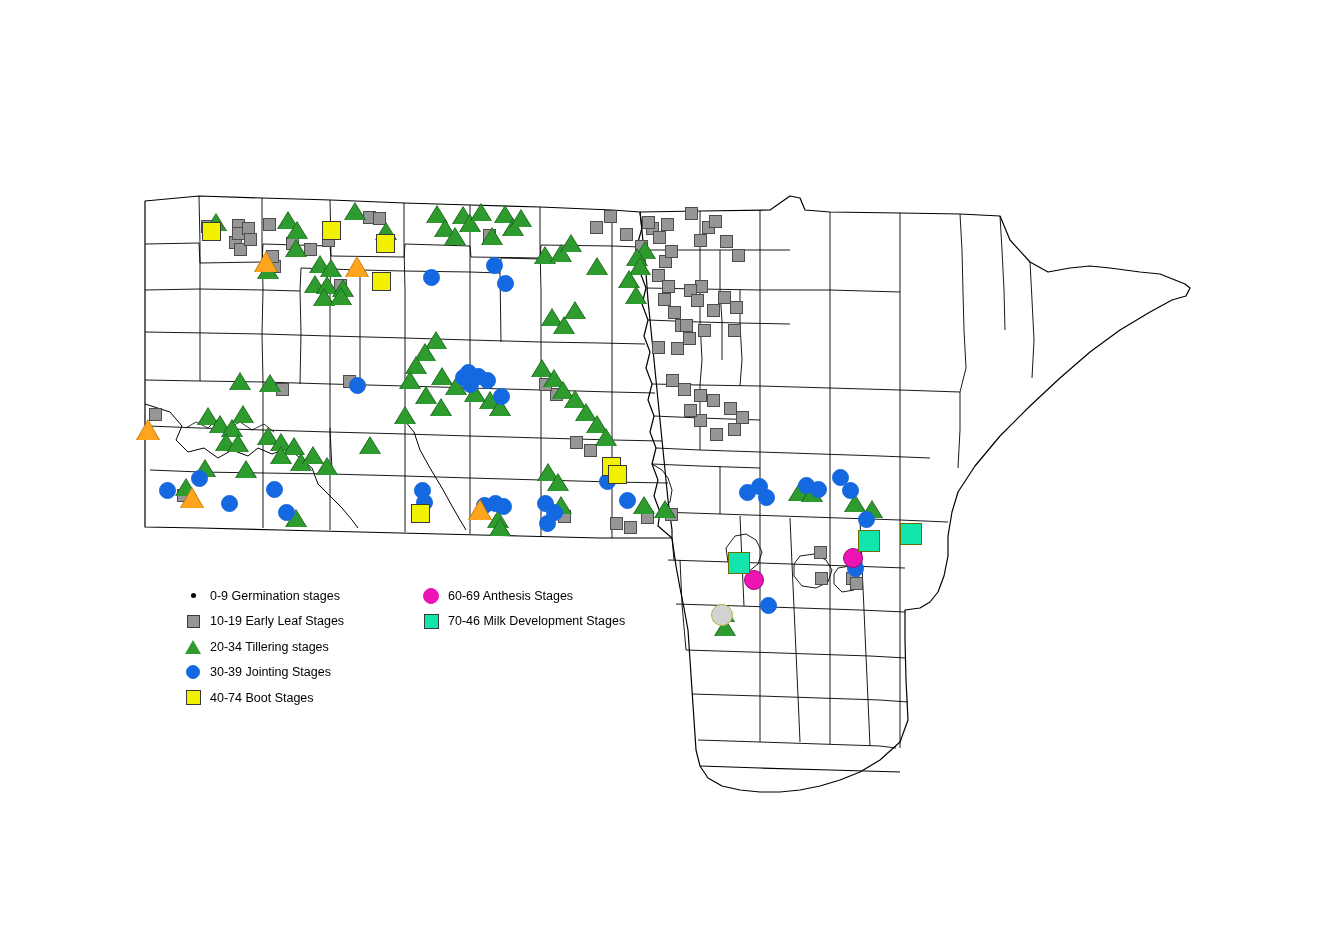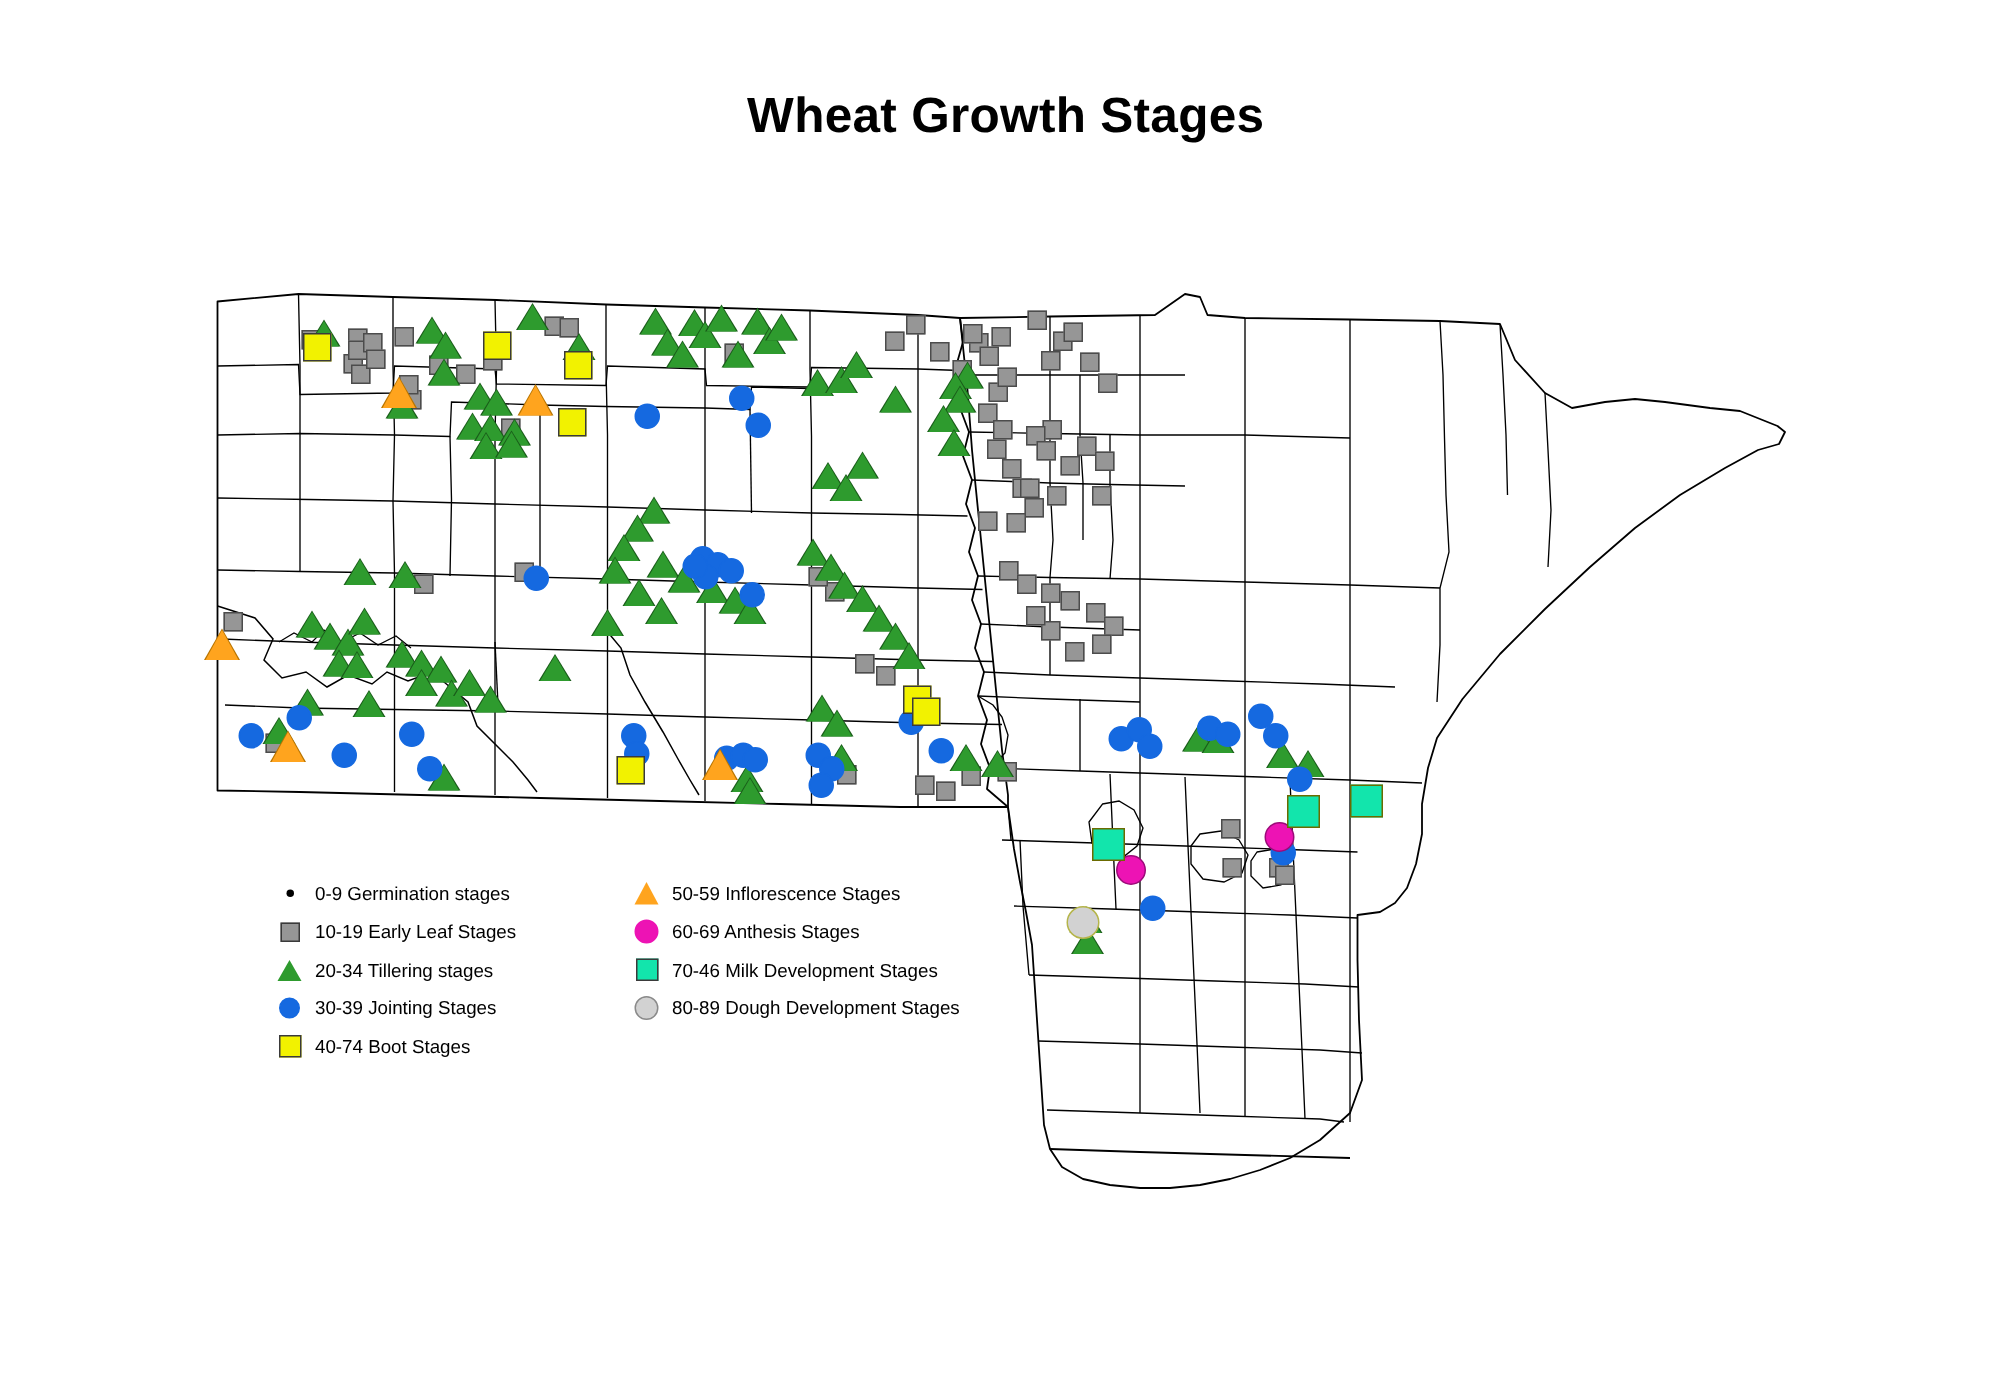--- a/index.html
+++ b/index.html
@@ -69,21 +69,20 @@
   .mk{position:absolute;}
   .mk-sq{border:1px solid #4c4c4c;box-sizing:border-box;}
   .mk-ci{border-radius:50%;box-sizing:border-box;}
   .mk-tri{width:0;height:0;}
 </style>
 </head>
 <body>
 
 <div id="page">
 
-  <div class="title">Wheat Growth Stages</div>
 
   <div id="map-area">
     <svg id="map-svg" width="1341" height="926" viewBox="0 0 1341 926">
       <g fill="none" stroke="#000000" stroke-width="1.2" stroke-linejoin="round">
 
         <path d="M145,201 L199,196 L262,198 L331,200 L404,203 L470,205 L540,207 L612,210 L640,212
                  L640,212 L645,260 L648,300 L652,340 L656,380 L660,420 L664,460 L668,500 L672,530
                  L672,538 L600,538 L520,536 L440,534 L360,532 L280,530 L200,528 L145,527 Z"></path>
 
         <path d="M640,212 L700,211 L770,210 L790,196 L800,198 L805,210 L830,212 L900,213
@@ -518,38 +517,26 @@
         <span class="legend-sym">
             <span class="sym-sq big" style="background:#F2F200;border-color:#3a3a3a"></span>
           </span>
         <span class="legend-label">40-74 Boot Stages</span>
       </div>
     </div>
 
     <div class="legend-col right">
       <div class="legend-row">
         <span class="legend-sym">
-            <span class="sym-tri" style="border-bottom:15px solid #FFA41E"></span>
-          </span>
-        <span class="legend-label">50-59 Inflorescence Stages</span>
-      </div>
-      <div class="legend-row">
-        <span class="legend-sym">
             <span class="sym-ci big" style="background:#ED13B4;border-color:#ED13B4"></span>
           </span>
         <span class="legend-label">60-69 Anthesis Stages</span>
       </div>
       <div class="legend-row">
         <span class="legend-sym">
             <span class="sym-sq big" style="background:#12E5AC;border-color:#3a3a3a"></span>
           </span>
         <span class="legend-label">70-46 Milk Development Stages</span>
-      </div>
-      <div class="legend-row">
-        <span class="legend-sym">
-            <span class="sym-ci big" style="background:#D2D2D2;border-color:#8a8a8a"></span>
-          </span>
-        <span class="legend-label">80-89 Dough Development Stages</span>
       </div>
     </div>
   </div>
 
 </div>
 
 </body></html>

